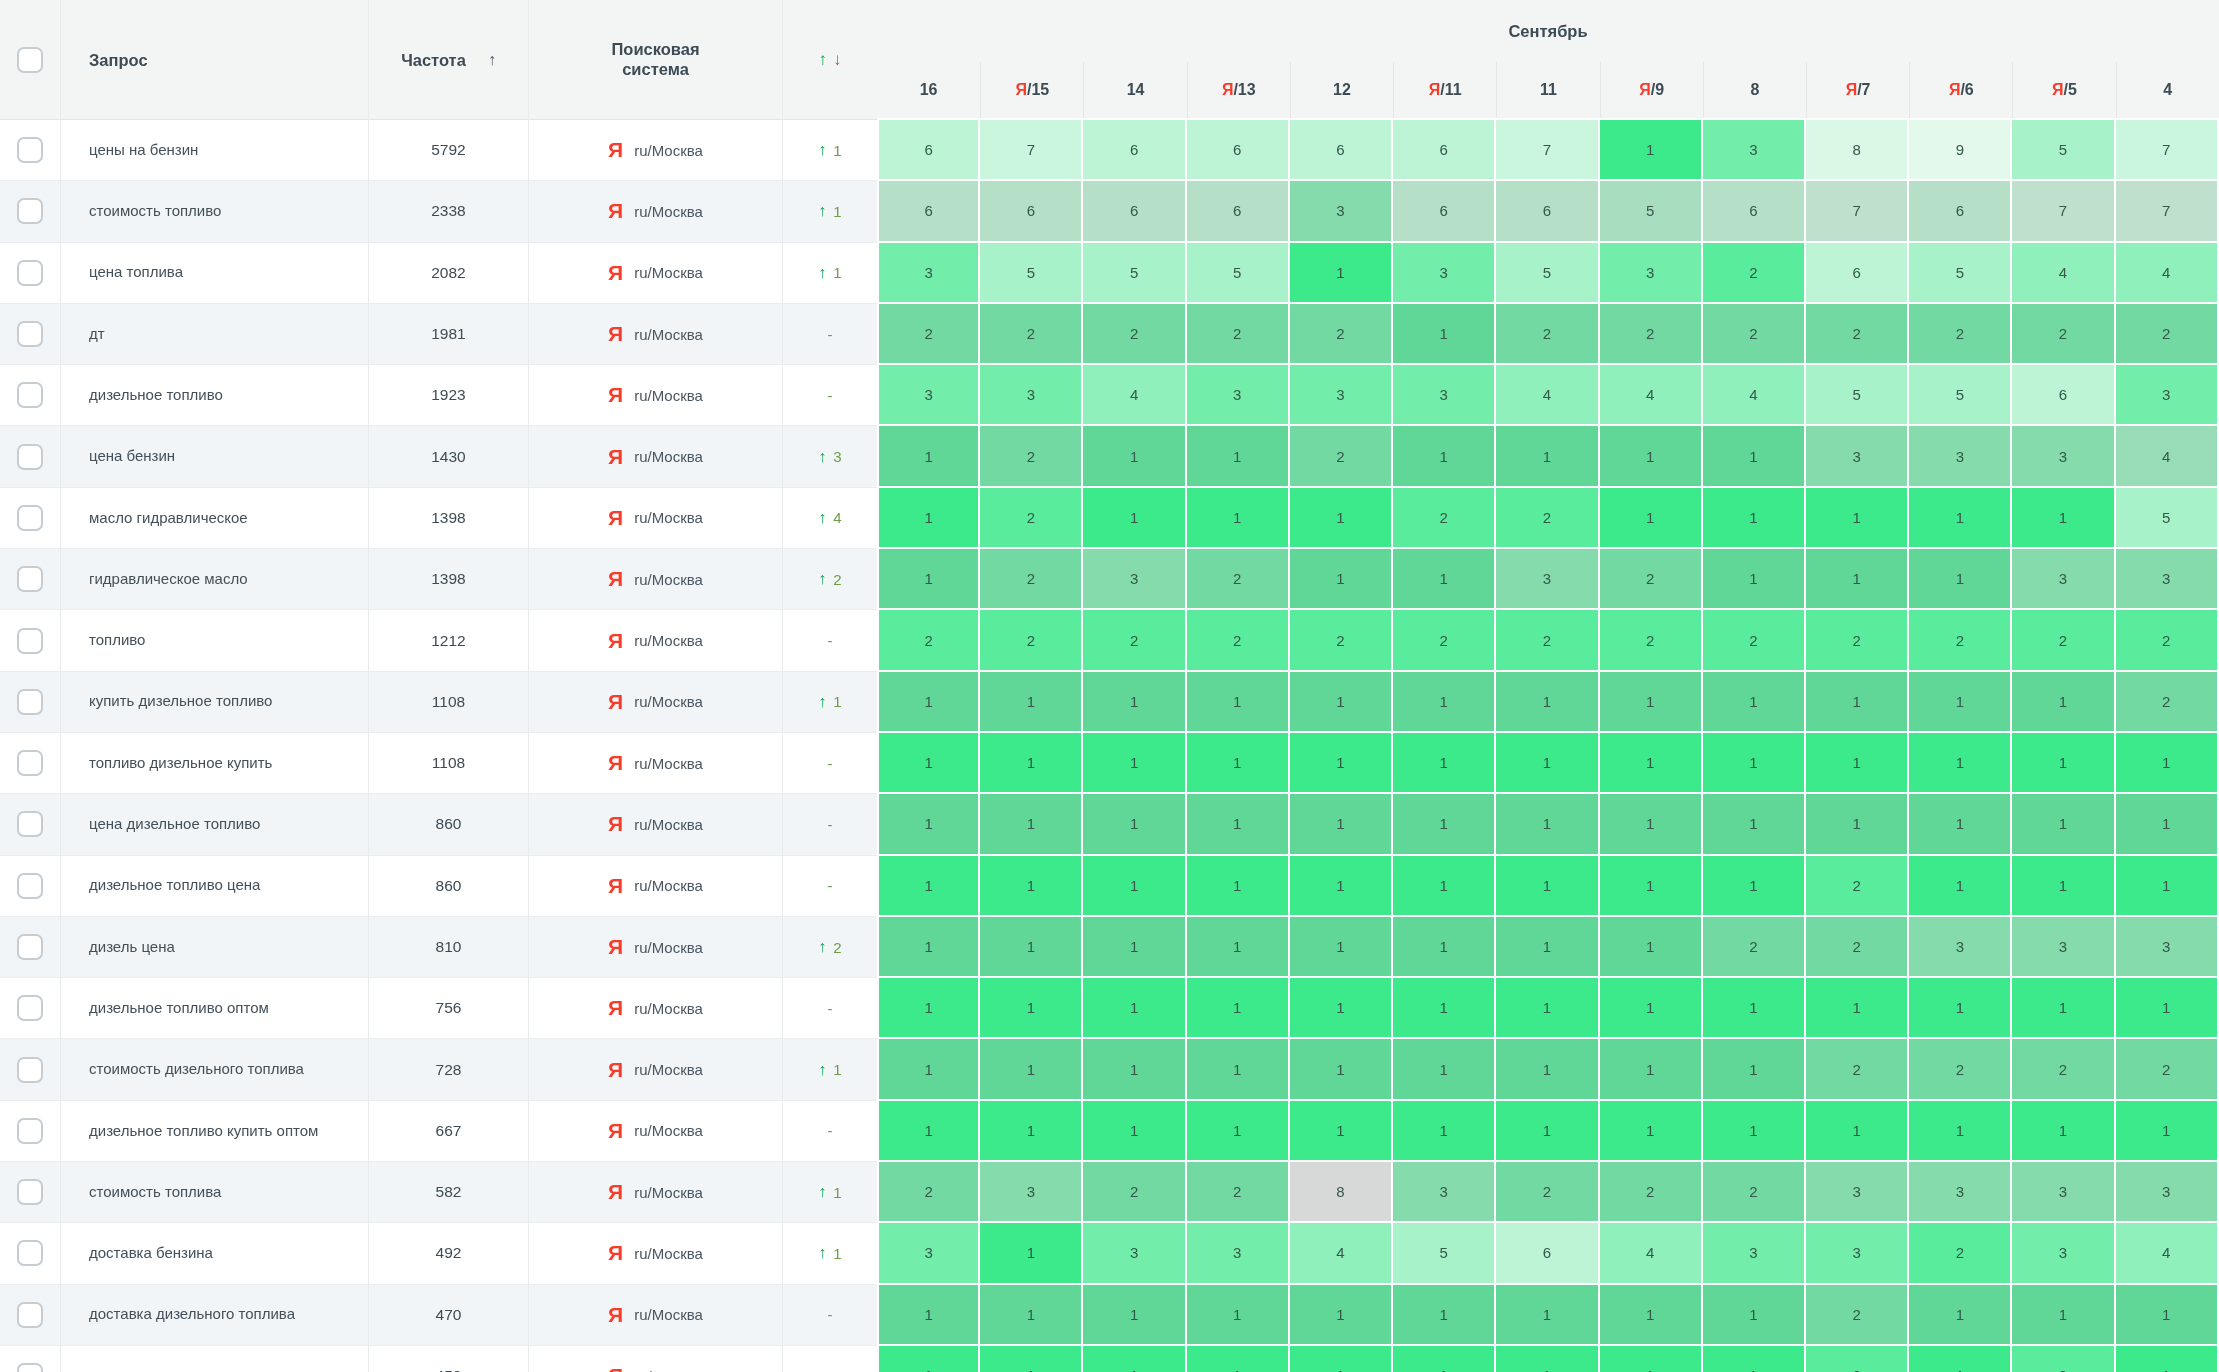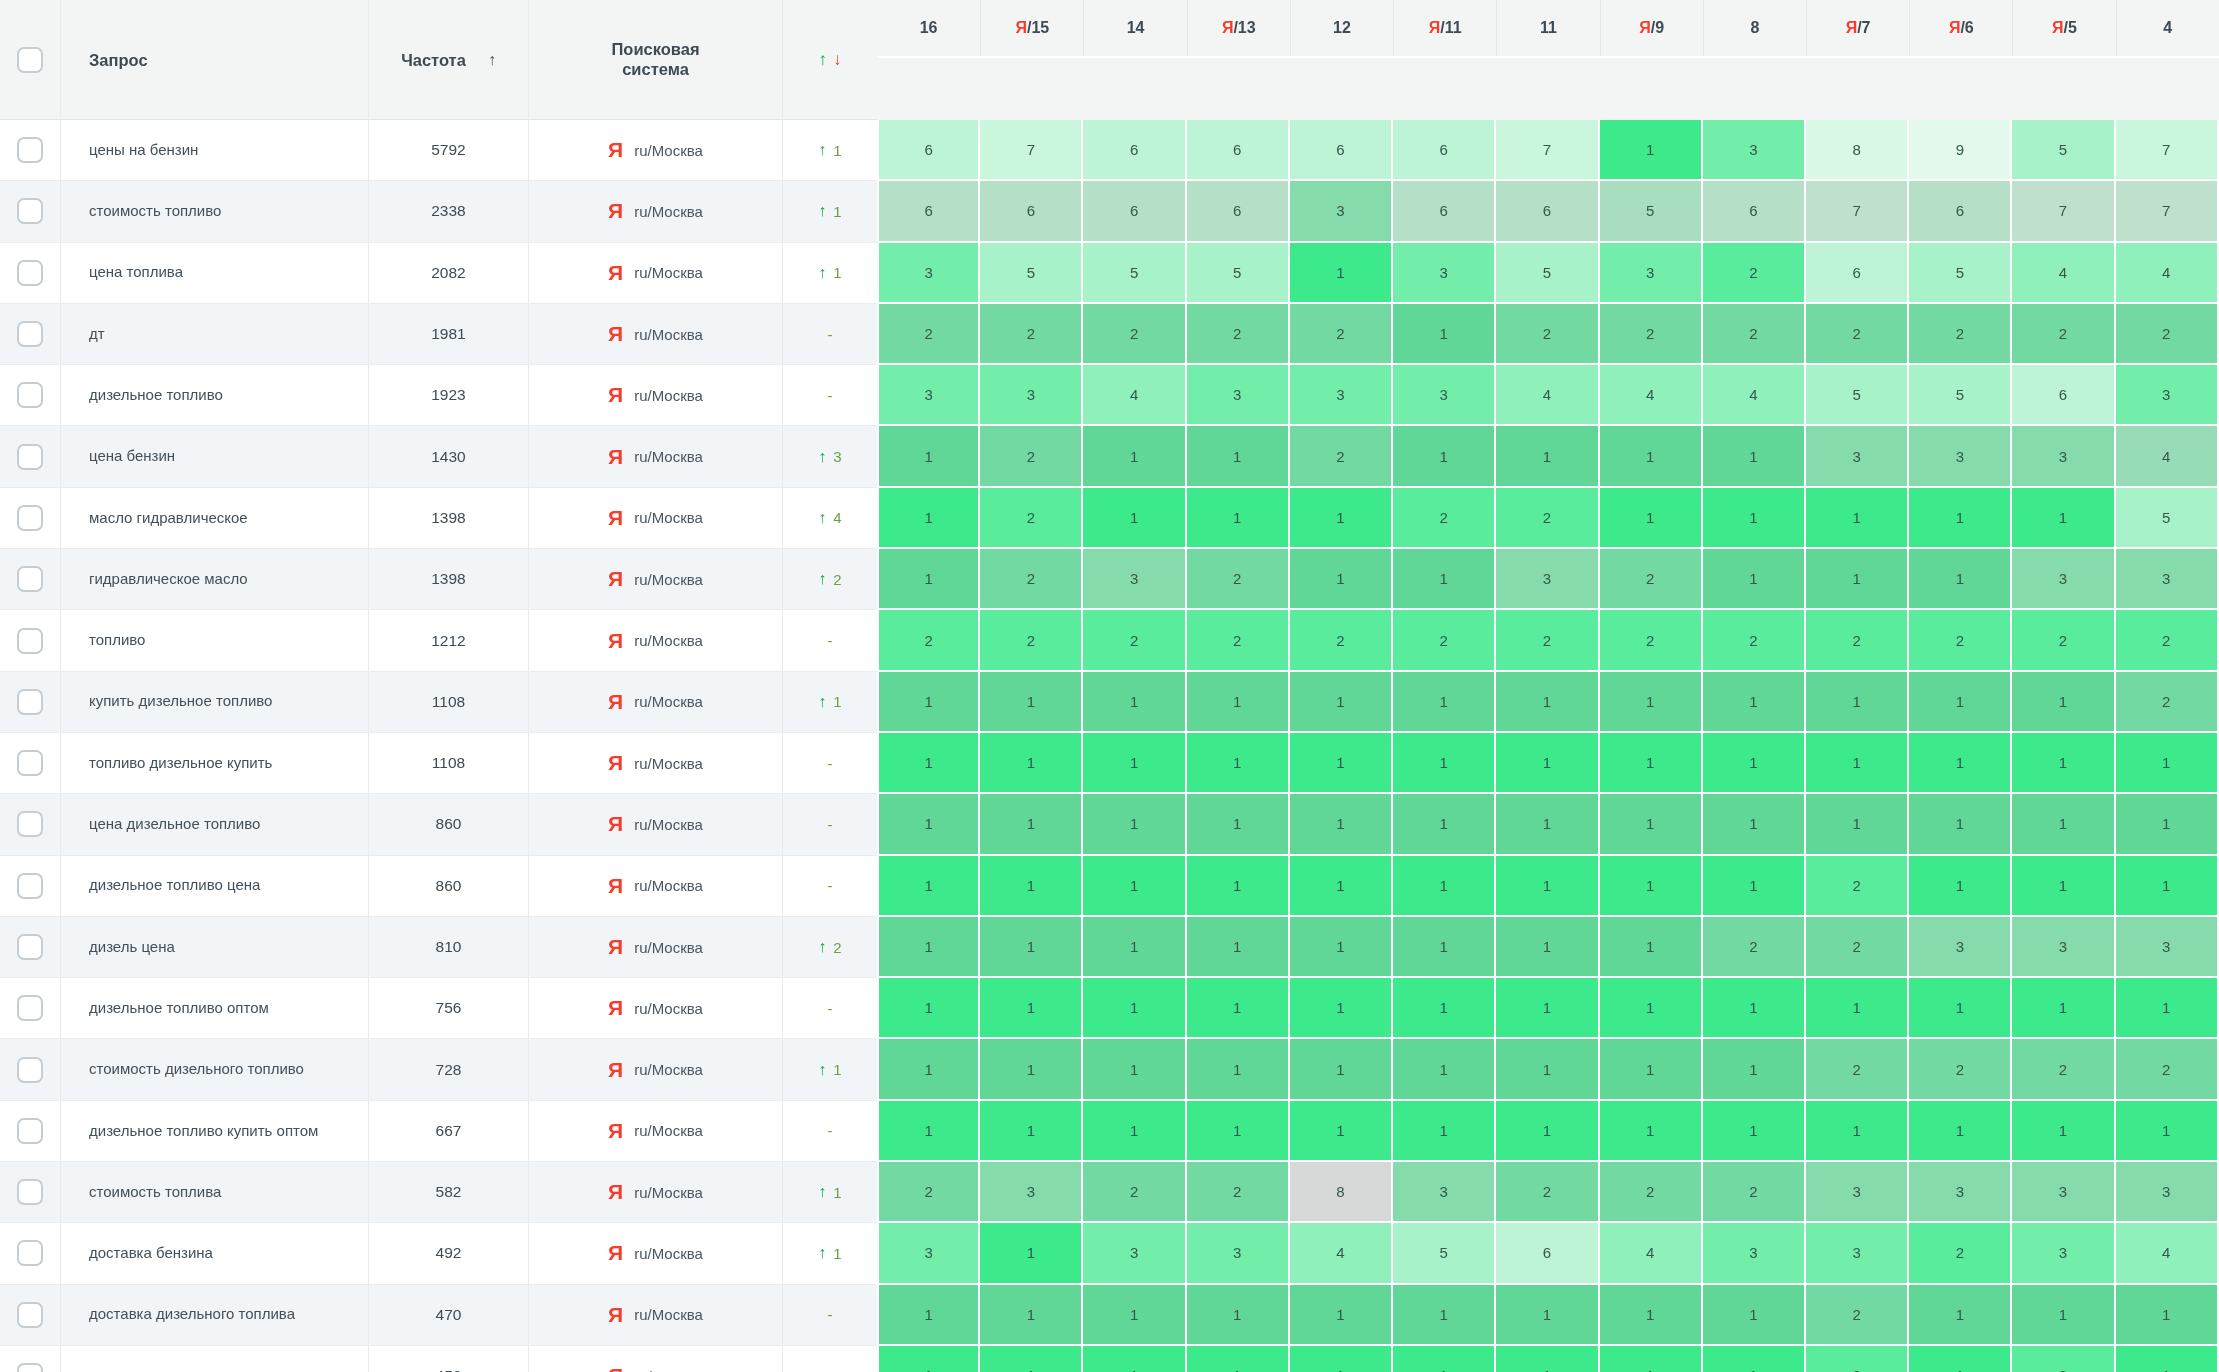--- a/index.html
+++ b/index.html
@@ -69,20 +69,21 @@
       </div>
       <div class="hcell c-engine">
         <span>Поисковая система</span>
       </div>
       <div class="hcell c-change">
         <span class="up-ico">↑</span>
         <span class="down-ico">↓</span>
       </div>
     </div>
     <div class="hdr-right">
+      <div class="month">Сентябрь</div>
       <div class="dates">
           <div class="dcell first">16</div>
           <div class="dcell"><span class="ya">Я</span>/15</div>
           <div class="dcell">14</div>
           <div class="dcell"><span class="ya">Я</span>/13</div>
           <div class="dcell">12</div>
           <div class="dcell"><span class="ya">Я</span>/11</div>
           <div class="dcell">11</div>
           <div class="dcell"><span class="ya">Я</span>/9</div>
           <div class="dcell">8</div>
@@ -566,21 +567,21 @@
         <div class="pos-cell" style="background: rgb(60, 233, 139);">1</div>
         <div class="pos-cell" style="background: rgb(60, 233, 139);">1</div>
         <div class="pos-cell" style="background: rgb(60, 233, 139);">1</div>
         <div class="pos-cell" style="background: rgb(60, 233, 139);">1</div>
       </div>
       <div class="row alt">
         <div class="lcell c-check">
           <span class="cb"></span>
         </div>
         <div class="lcell c-query">
-          <span class="q-text">стоимость дизельного топливо</span>
+          <span class="q-text">стоимость дизельного топлива</span>
         </div>
         <div class="lcell c-freq">
           <span class="f-text">728</span>
         </div>
         <div class="lcell c-engine">
           <span class="ya-icon">Я</span>
           <span class="e-label">ru/Москва</span>
         </div>
         <div class="lcell c-change">
           <span class="chg-up">↑</span>

